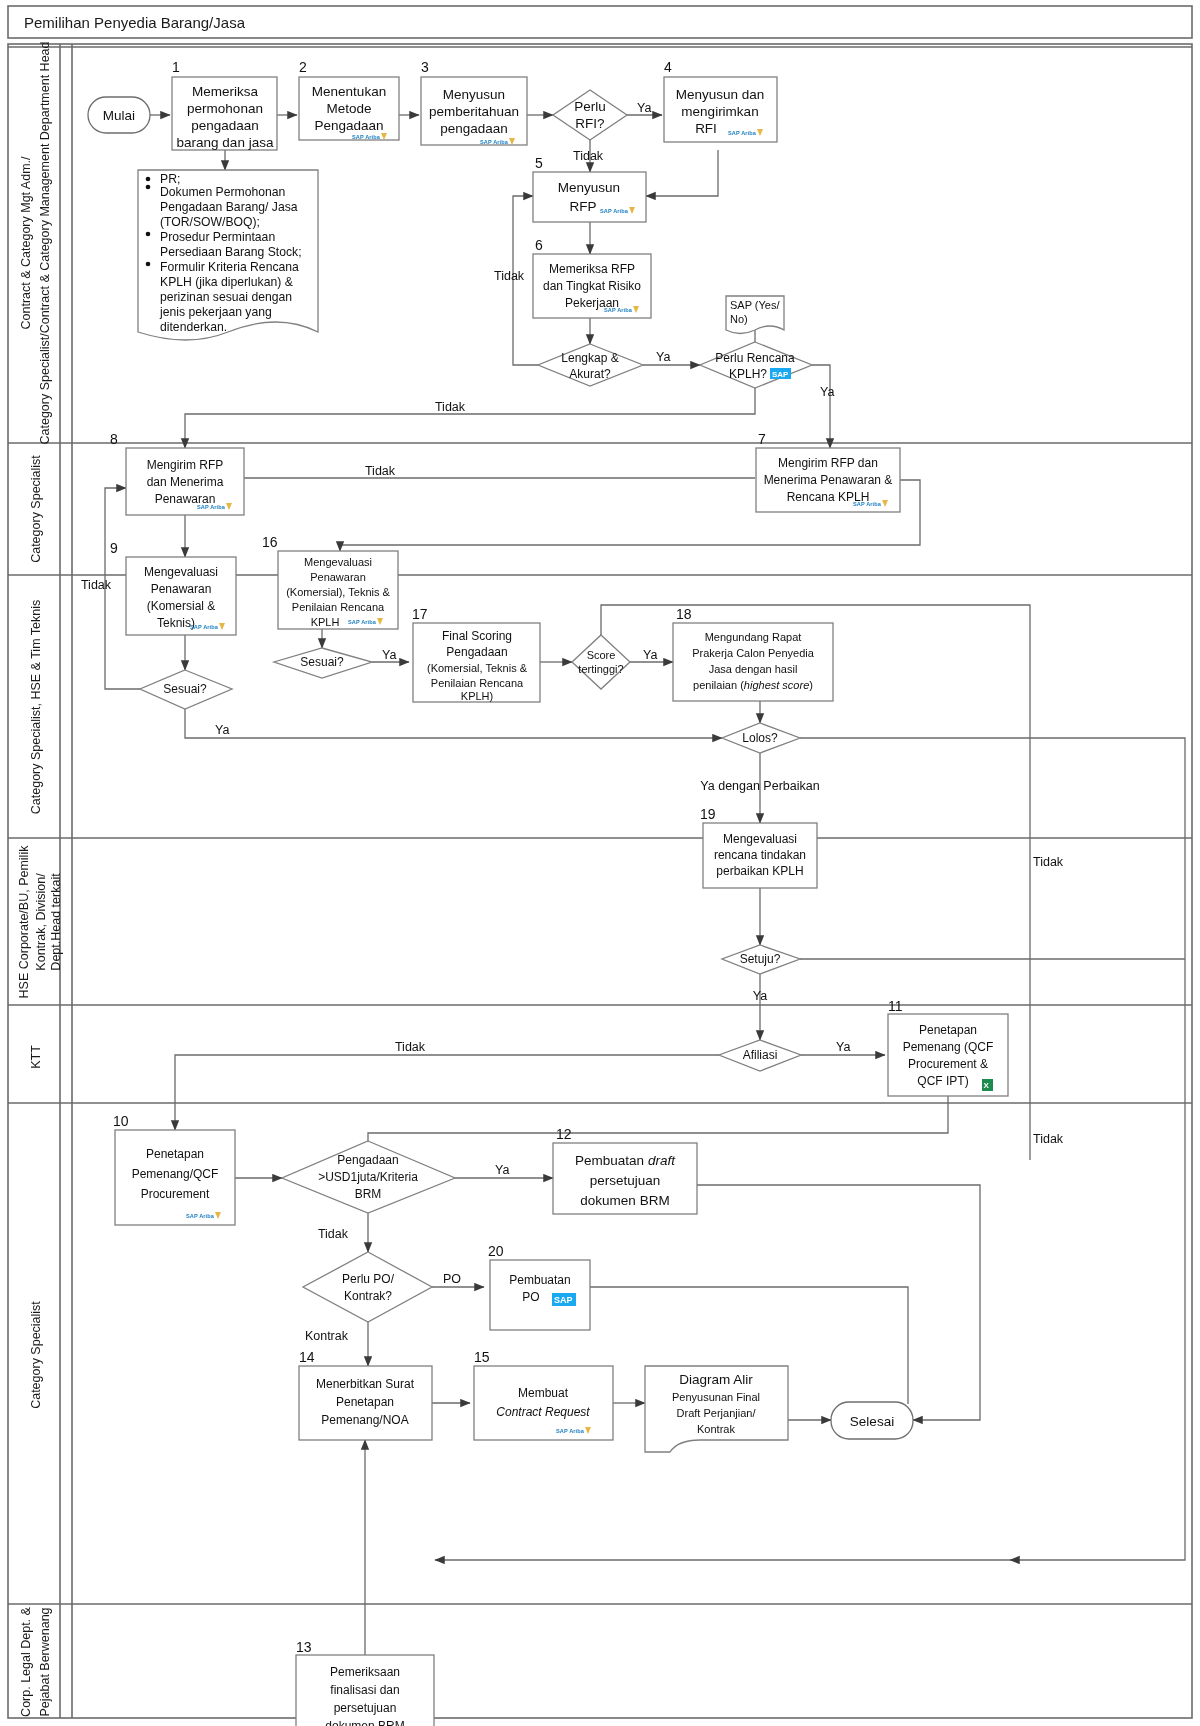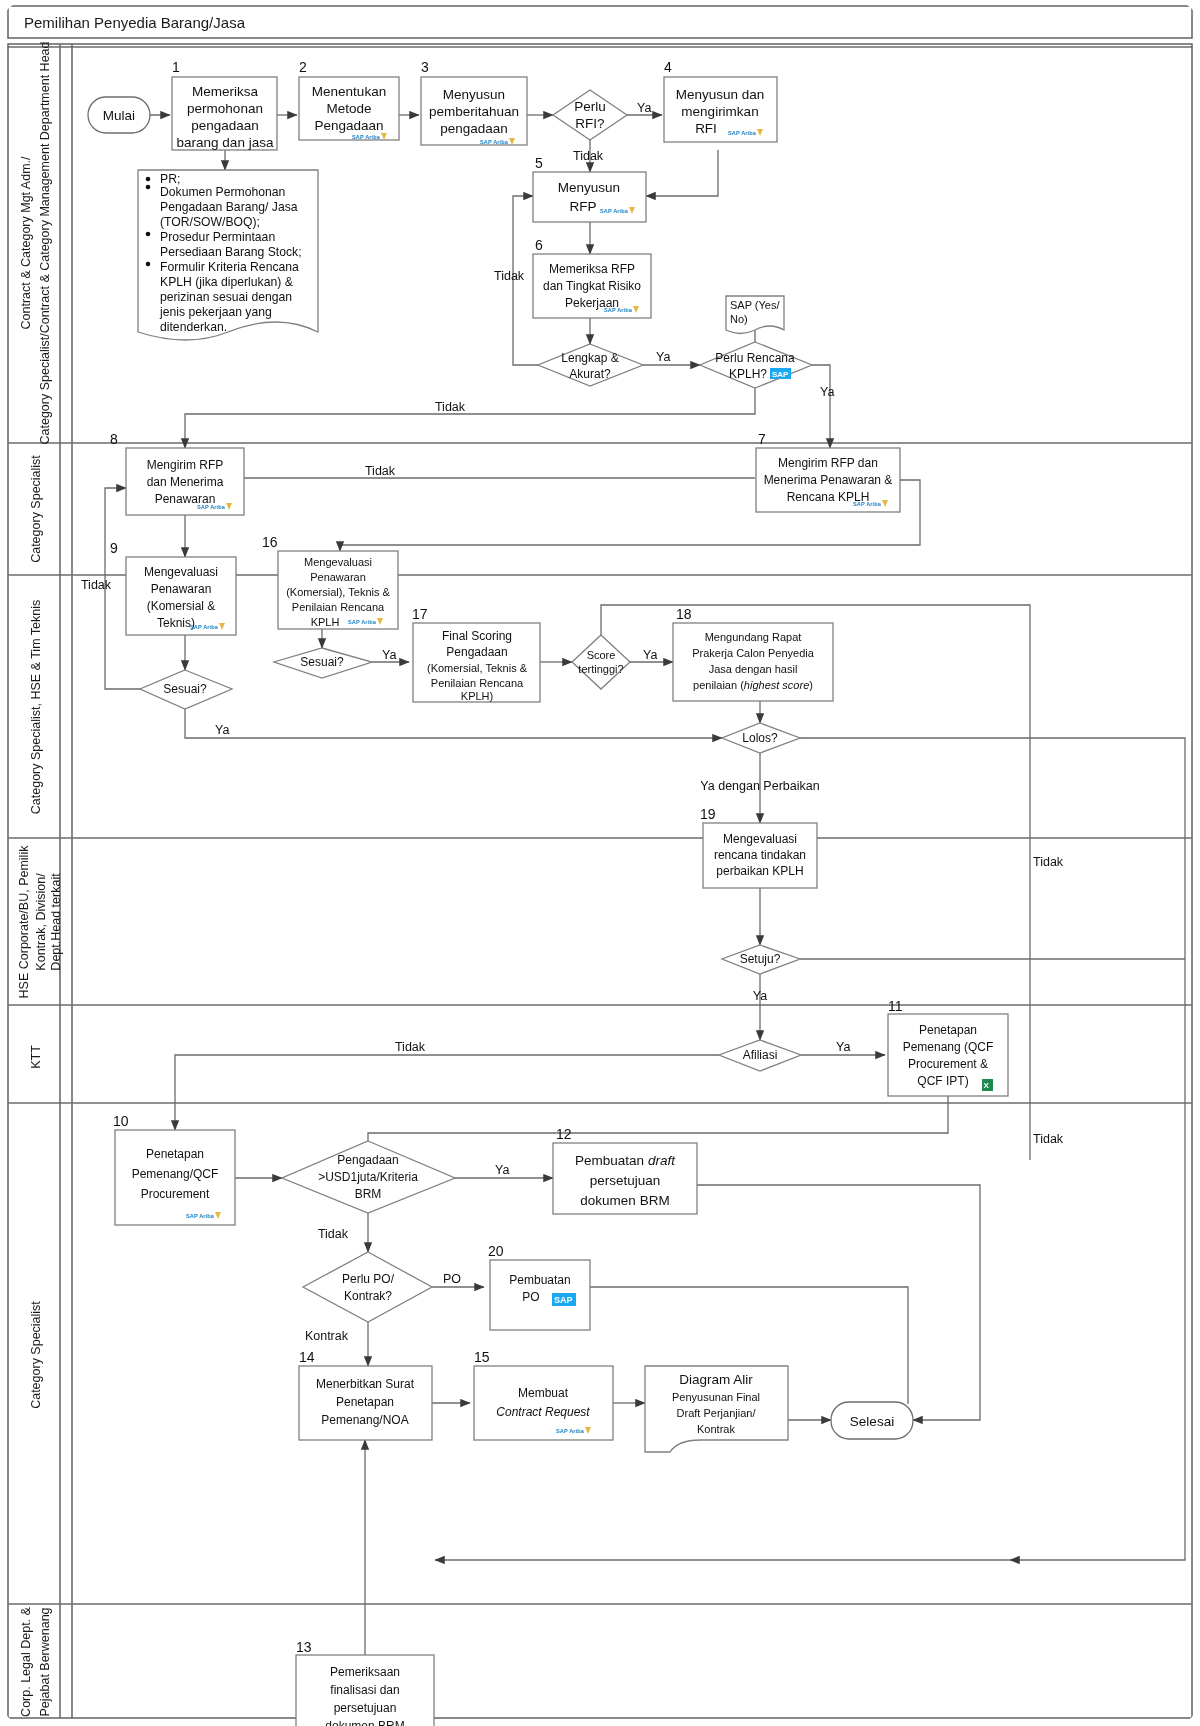--- a/index.html
+++ b/index.html
@@ -1,17 +1,17 @@
 <!DOCTYPE html>
 <html><head>
 <meta charset="utf-8">
 <style>
   html,body{margin:0;padding:0;background:#ffffff;}
   body{font-family:"Liberation Sans",sans-serif;color:#000;}
-  #page{position:relative;width:1200px;height:1726px;background:#fff;overflow:hidden;border-radius:29px;}
+  #page{position:relative;width:1200px;height:1726px;background:#fff;overflow:hidden;}
   svg{display:block;}
   .ttl{font-size:15px;fill:#1a1a1a;}
   .lane{font-size:12.5px;fill:#1a1a1a;}
   .nodetxt{font-size:13.5px;fill:#111;}
   .nodetxt.sm{font-size:12px;}
   .nodetxt.xs{font-size:11px;}
   .num{font-size:14px;fill:#111;}
   .edge{font-size:12.5px;fill:#111;}
   .it{font-style:italic;}
   .bullet{font-size:12.2px;fill:#111;}

